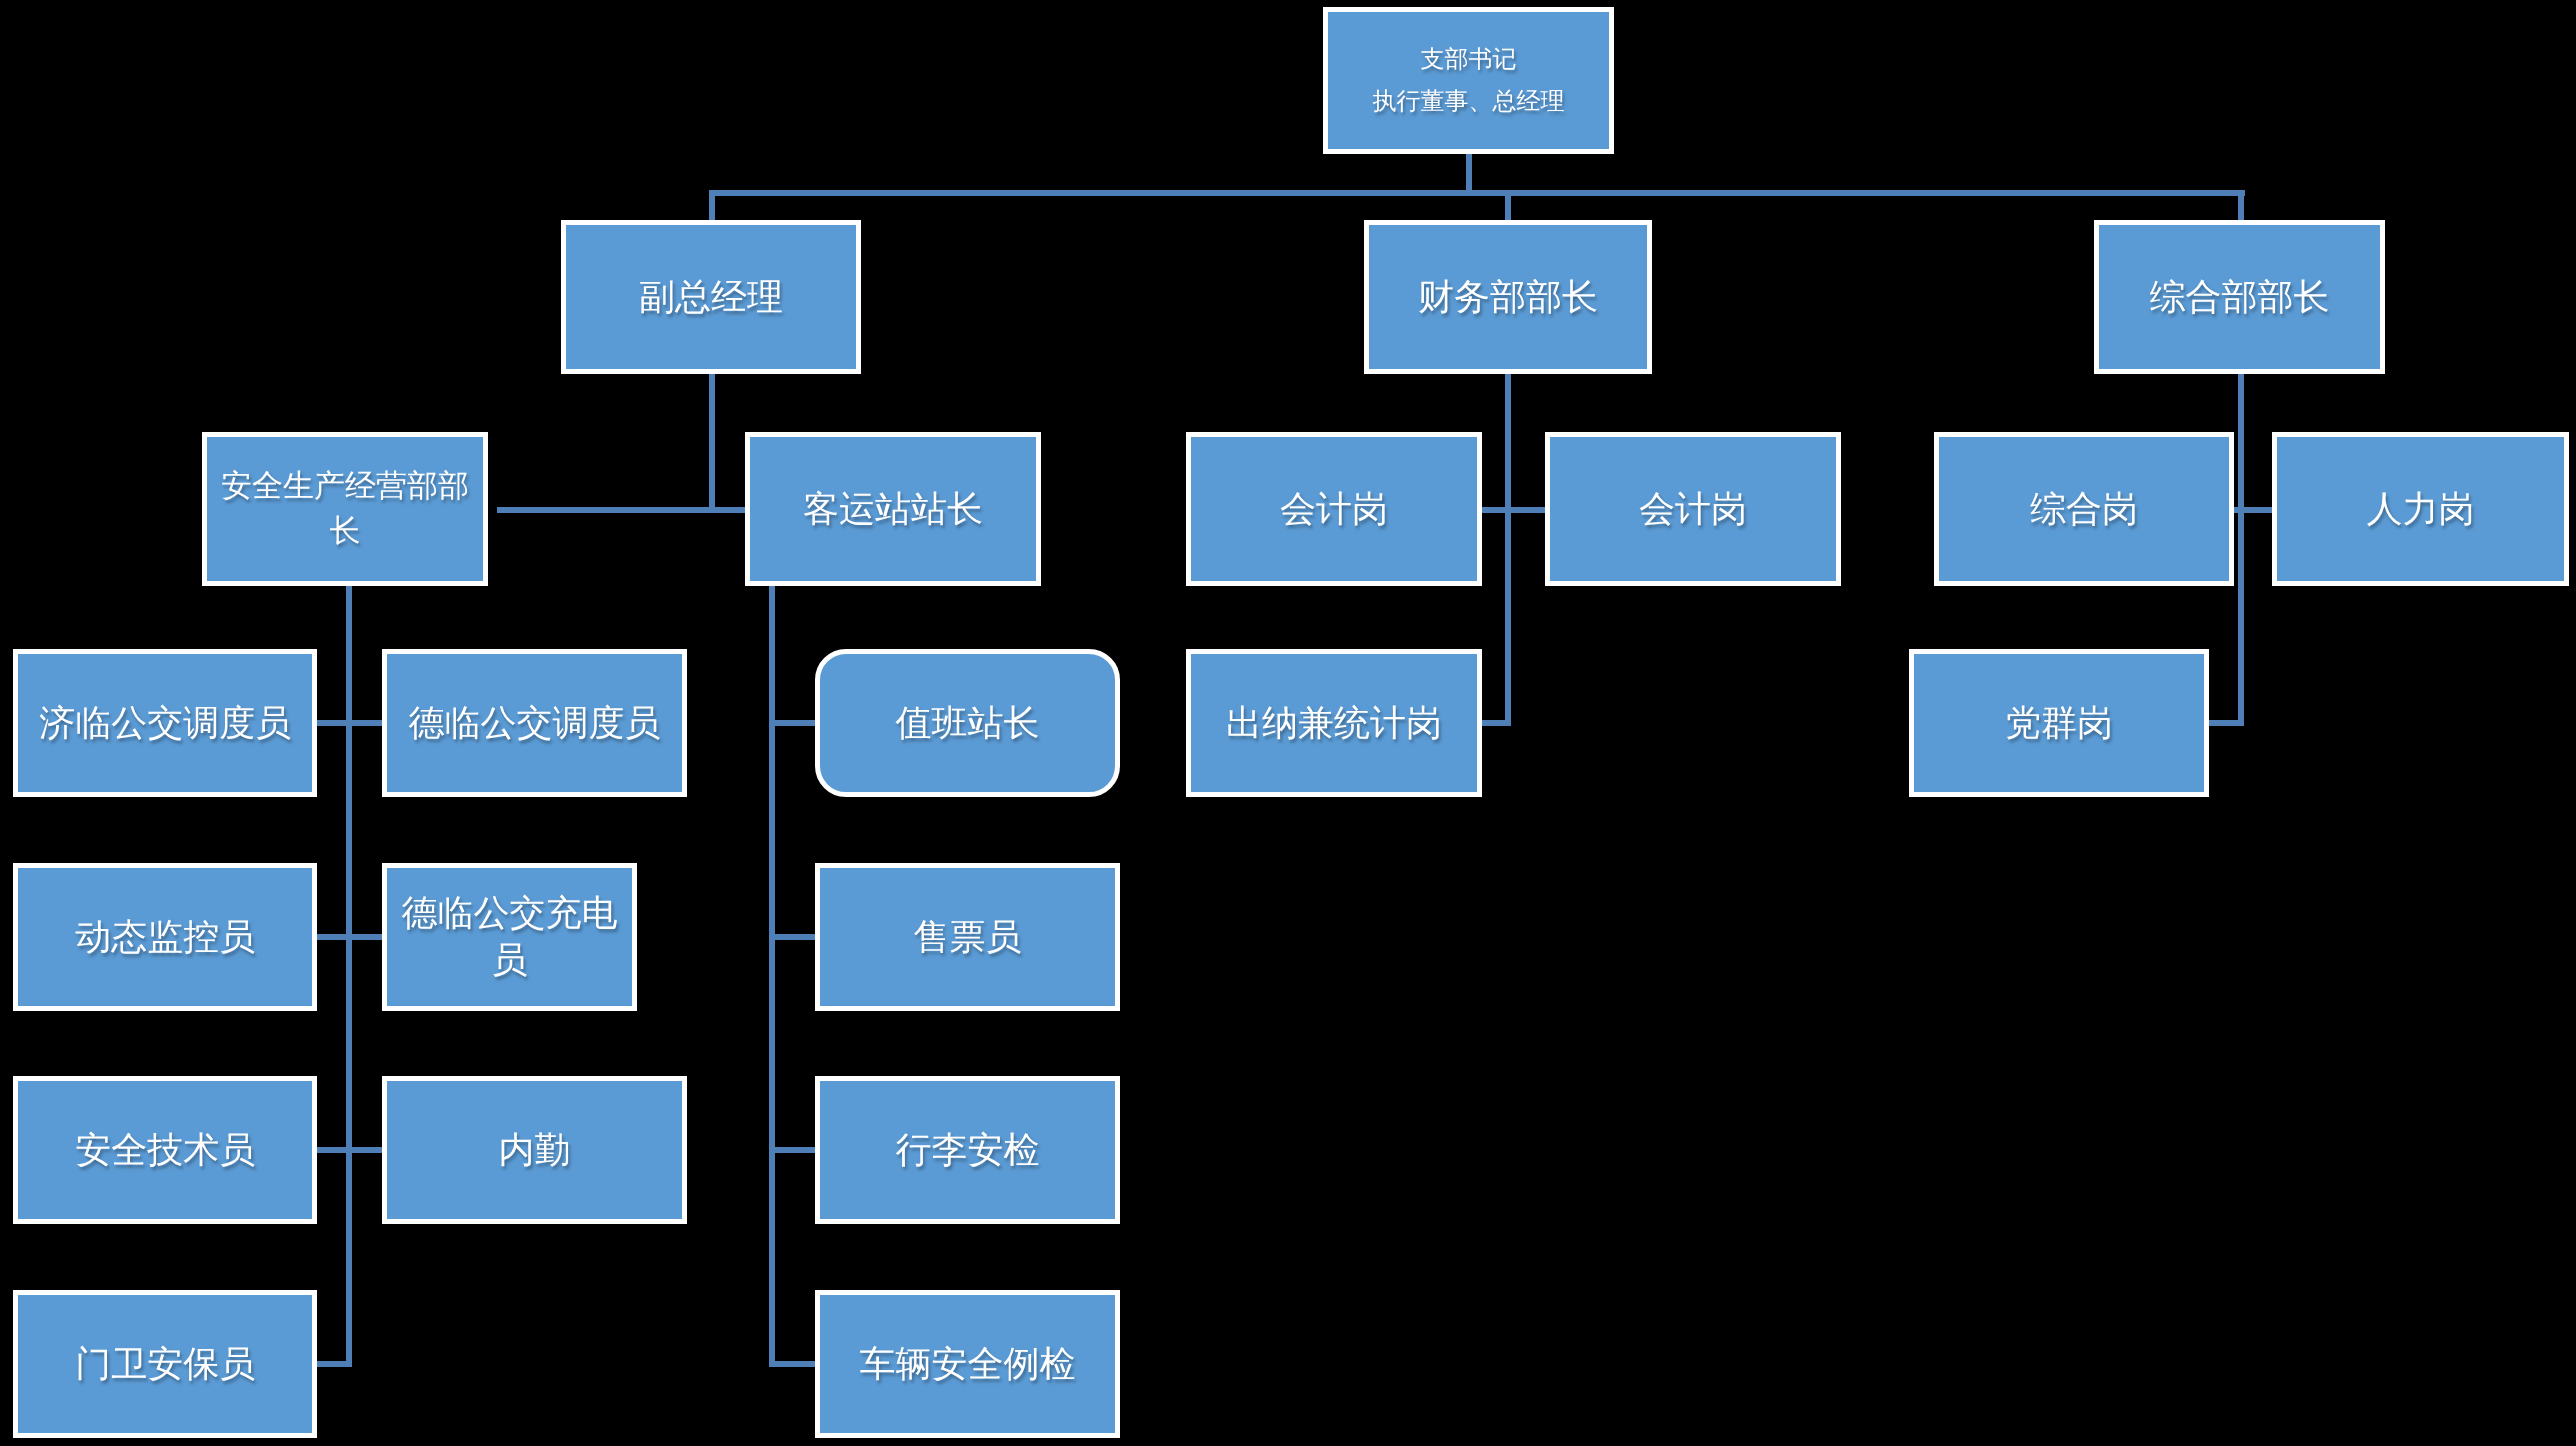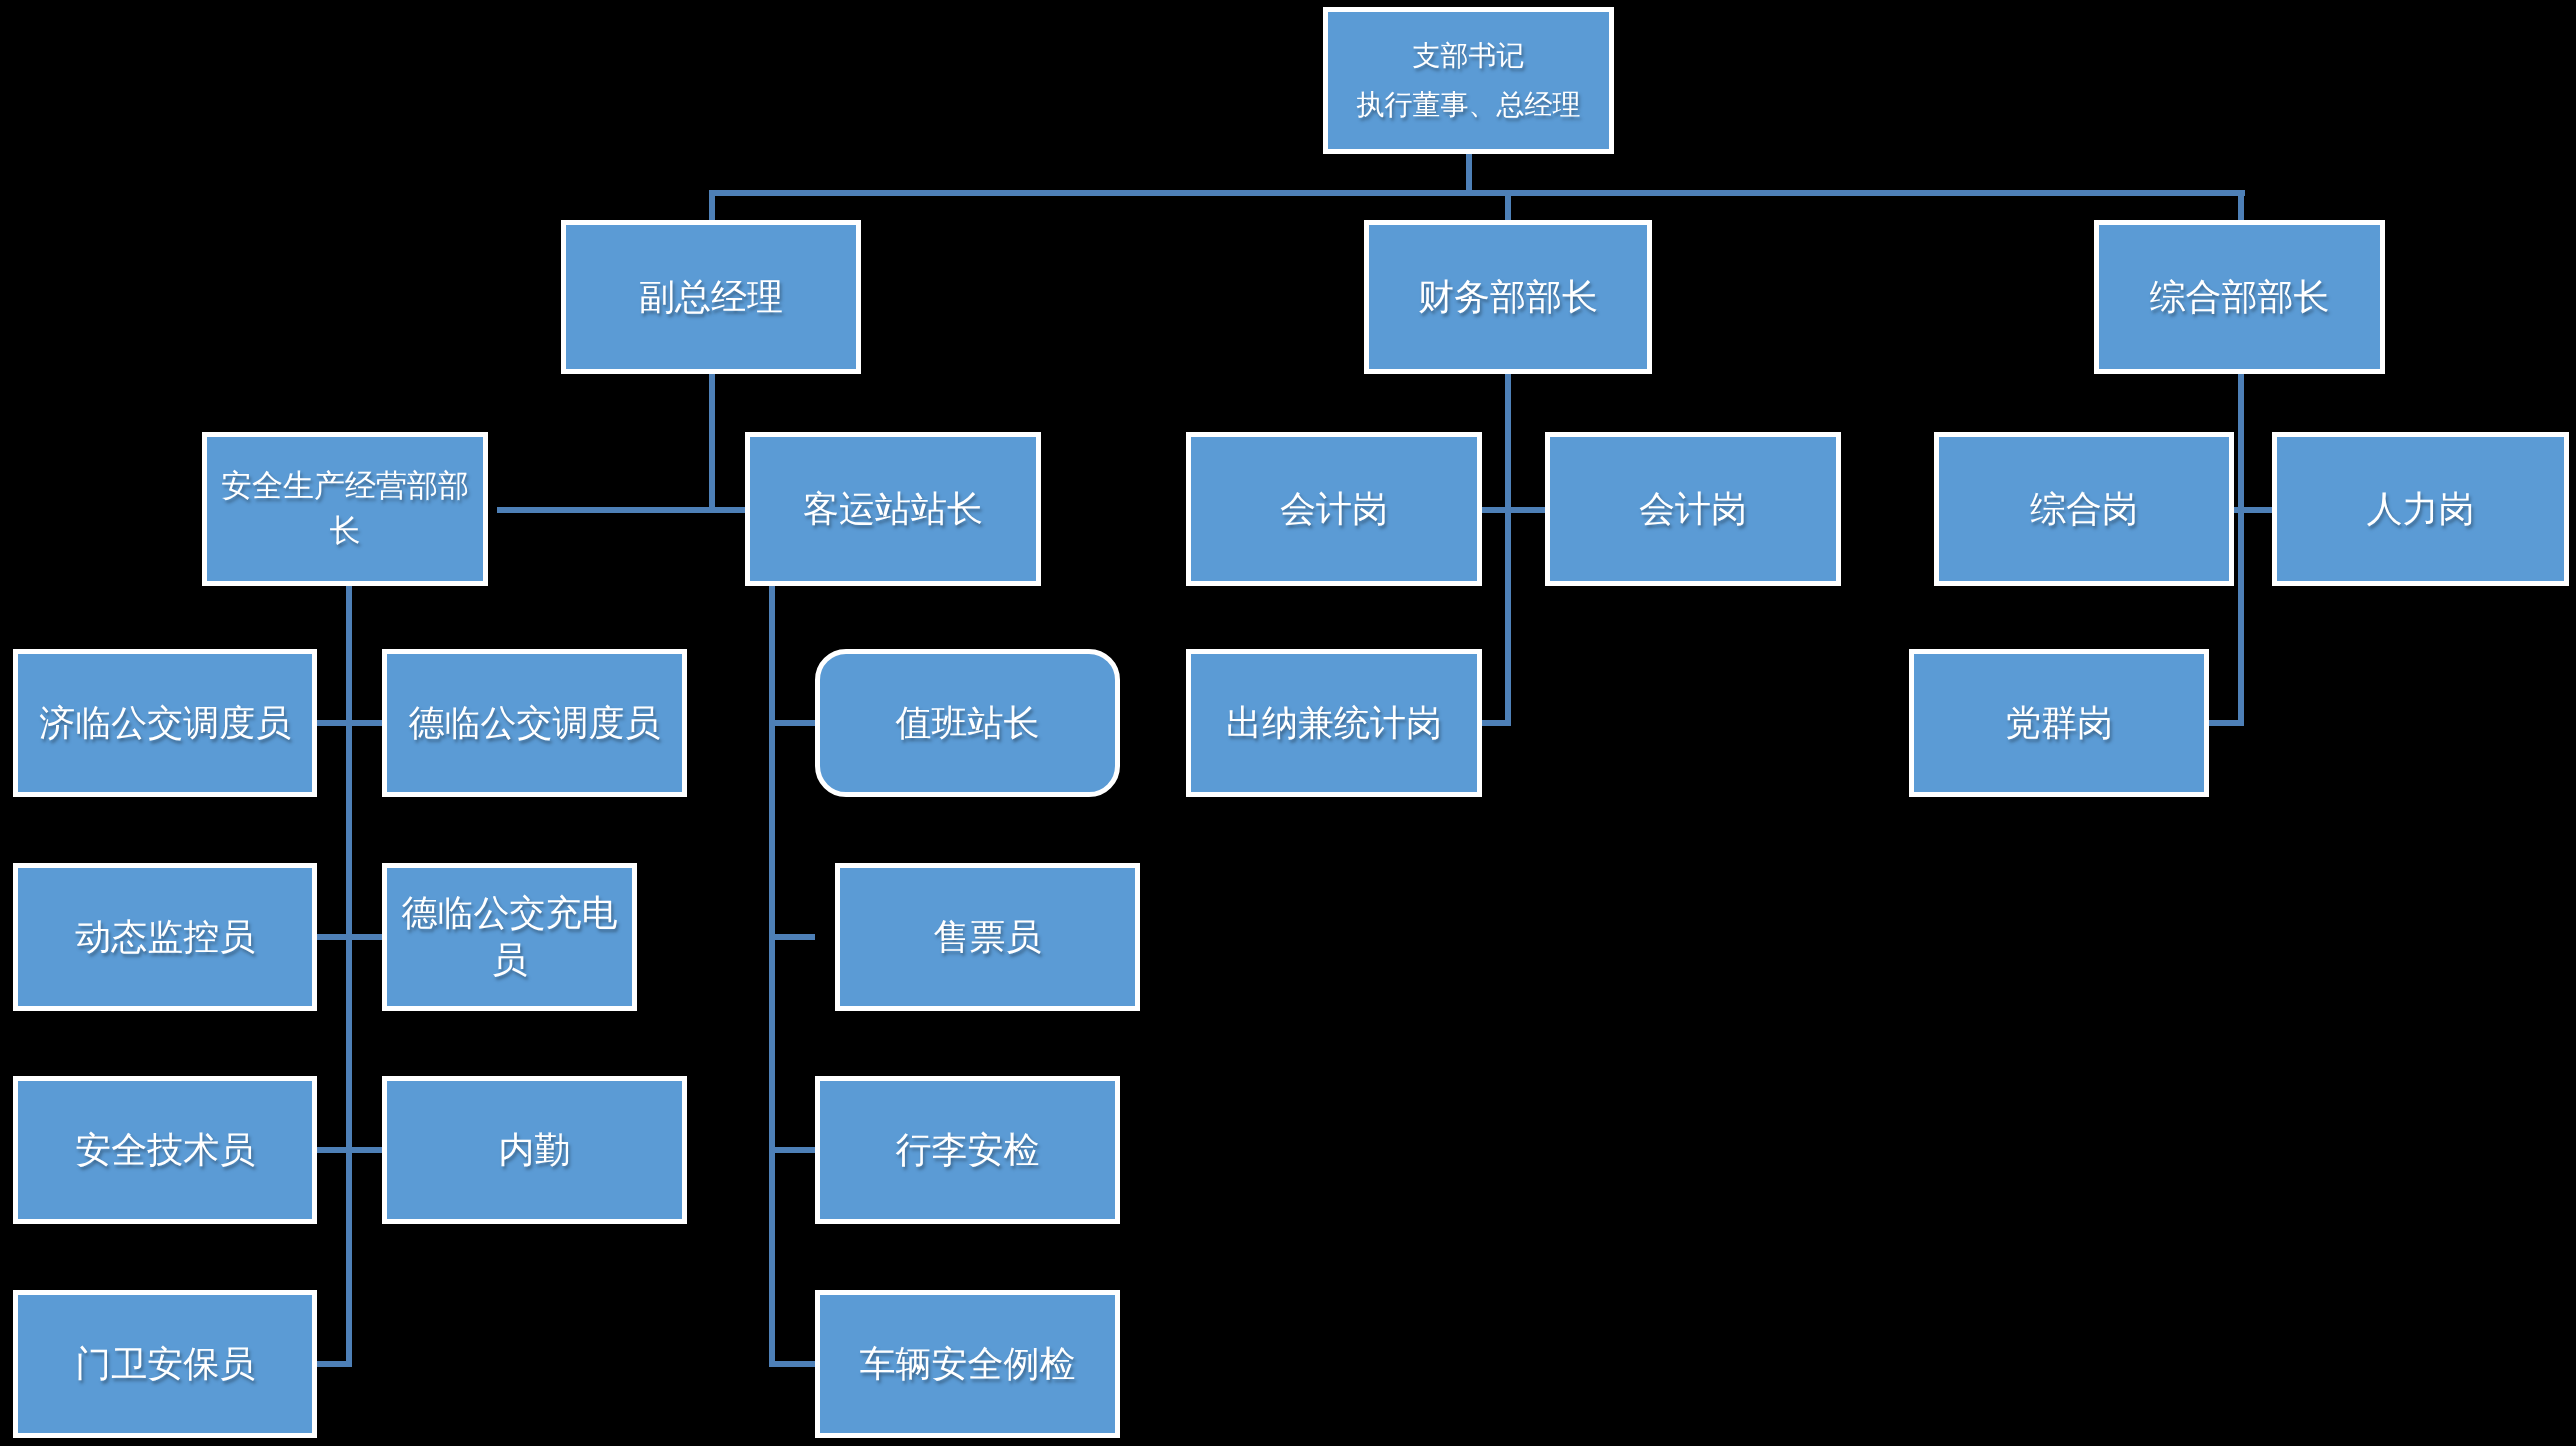--- a/index.html
+++ b/index.html
@@ -32,21 +32,21 @@
     text-align: center;
     font-size: 36px;
     line-height: 1.3;
   }
   .node .lbl {
     display: block;
     padding: 0 8.3px;
     text-shadow: 1.7px 2.5px 3.3px rgba(0,0,0,0.35);
   }
   .node.small {
-    font-size: 28px;
+    font-size: 24px;
   }
   .node.small .lbl {
     line-height: 1.75;
   }
   .node.wrap {
     font-size: 31px;
     line-height: 1.45;
   }
   .edge {
     position: absolute;
@@ -135,21 +135,21 @@
   <div class="node" style="left:1909px;top:649px;width:300px;height:148px;">
     <span class="lbl">党群岗</span>
   </div>
 
   <div class="node" style="left:13.2px;top:863px;width:304px;height:148px;">
     <span class="lbl">动态监控员</span>
   </div>
   <div class="node" style="left:382px;top:863px;width:255px;height:148px;">
     <span class="lbl">德临公交充电员</span>
   </div>
-  <div class="node" style="left:815px;top:863px;width:305px;height:148px;margin-left:20px;">
+  <div class="node" style="left:815px;top:863px;width:305px;height:148px;">
     <span class="lbl">售票员</span>
   </div>
 
   <div class="node" style="left:13.2px;top:1076px;width:304px;height:148px;">
     <span class="lbl">安全技术员</span>
   </div>
   <div class="node" style="left:382px;top:1076px;width:305px;height:148px;">
     <span class="lbl">内勤</span>
   </div>
   <div class="node" style="left:815px;top:1076px;width:305px;height:148px;">

